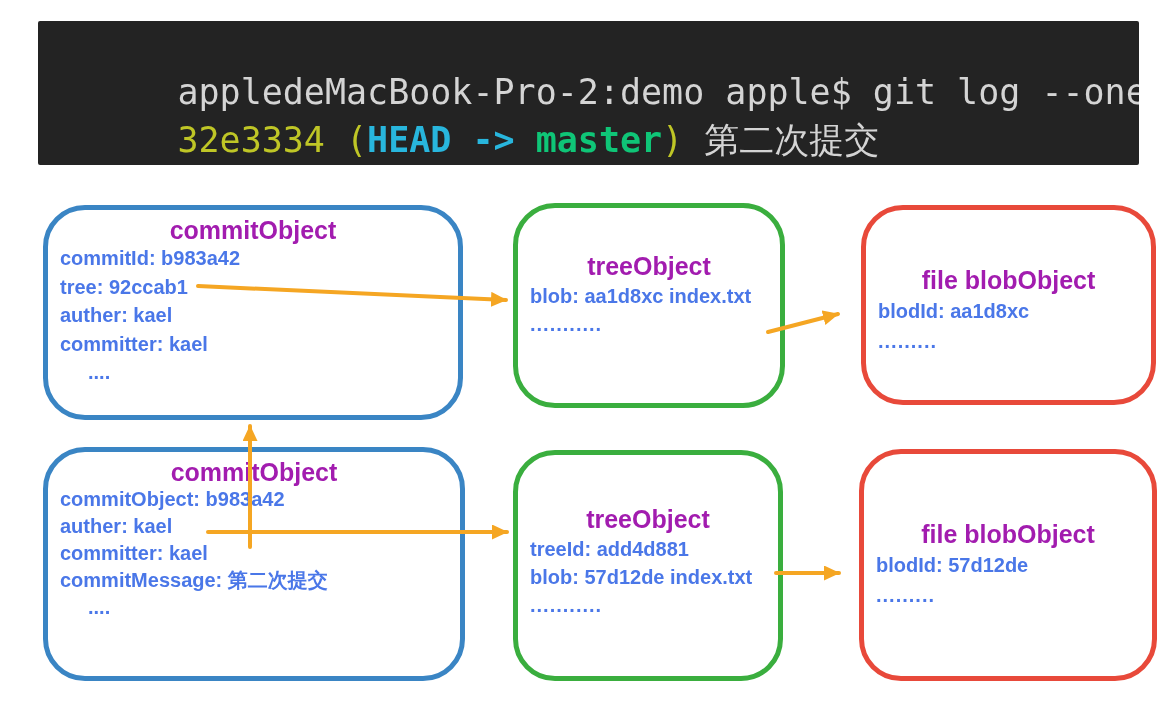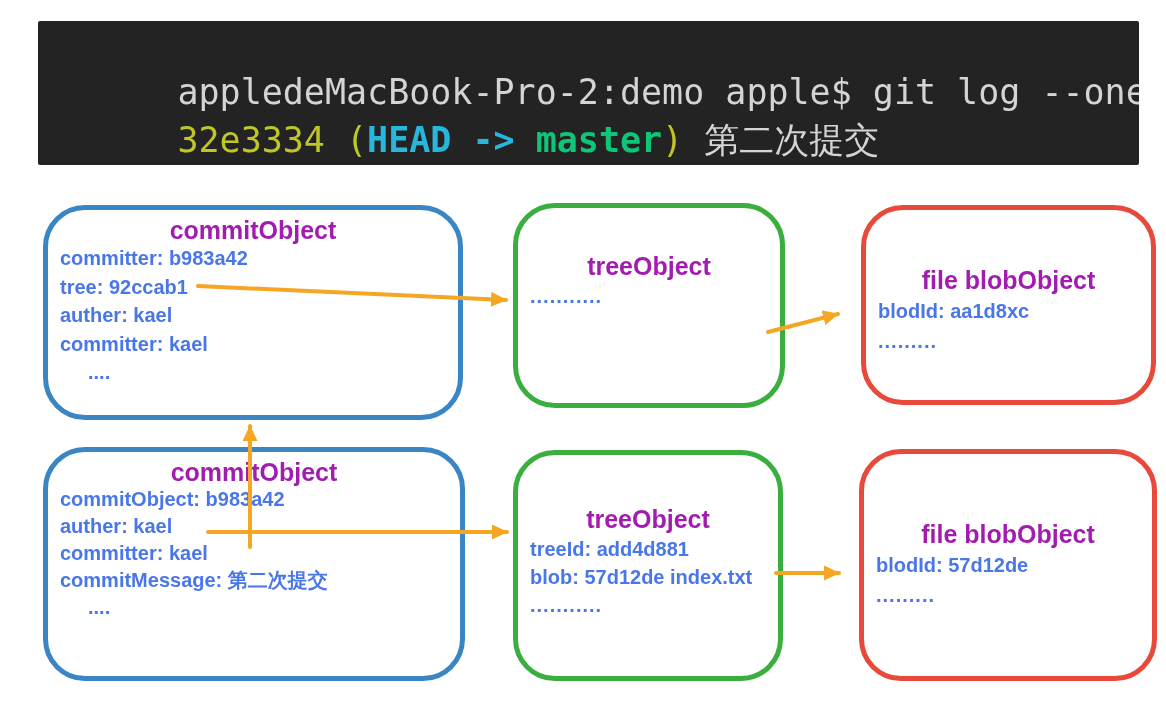--- a/index.html
+++ b/index.html
@@ -68,29 +68,30 @@
     </defs>
     <line x1="198" y1="286" x2="506" y2="300" stroke="#f5a623" stroke-width="4" stroke-linecap="round" marker-end="url(#ah)"></line>
     <line x1="768" y1="332" x2="838" y2="314" stroke="#f5a623" stroke-width="4" stroke-linecap="round" marker-end="url(#ah)"></line>
     <line x1="208" y1="532" x2="507" y2="532" stroke="#f5a623" stroke-width="4" stroke-linecap="round" marker-end="url(#ah)"></line>
     <line x1="250" y1="547" x2="250" y2="426" stroke="#f5a623" stroke-width="4" stroke-linecap="round" marker-end="url(#ah)"></line>
     <line x1="776" y1="573" x2="839" y2="573" stroke="#f5a623" stroke-width="4" stroke-linecap="round" marker-end="url(#ah)"></line>
   </svg>
 
   <div class="box blue b1" style="left:43px;top:205px;width:420px;height:215px">
     <div class="title">commitObject</div>
-    <div class="row"><span>committer: b983a42</span></div>
+    <div class="row"><span>commitId: b983a42</span></div>
     <div class="row"><span>tree: 92ccab1</span></div>
     <div class="row"><span class="wavy">auther</span><span>: </span><span class="wavy">kael</span></div>
     <div class="row"><span>committer: </span><span class="wavy">kael</span></div>
     <div class="row indent"><span>....</span></div>
   </div>
 
   <div class="box green b2" style="left:513px;top:203px;width:272px;height:205px">
     <div class="title">treeObject</div>
+    <div class="row"><span>blob: aa1d8xc index.txt</span></div>
     <div class="row dots"><span>...........</span></div>
   </div>
 
   <div class="box red b3" style="left:845px;top:205px;width:295px;height:200px">
     <div class="title">file blobObject</div>
     <div class="row"><span>blodId: aa1d8xc</span></div>
     <div class="row dots"><span>.........</span></div>
   </div>
 
   <div class="box blue b4" style="left:43px;top:447px;width:422px;height:234px">

